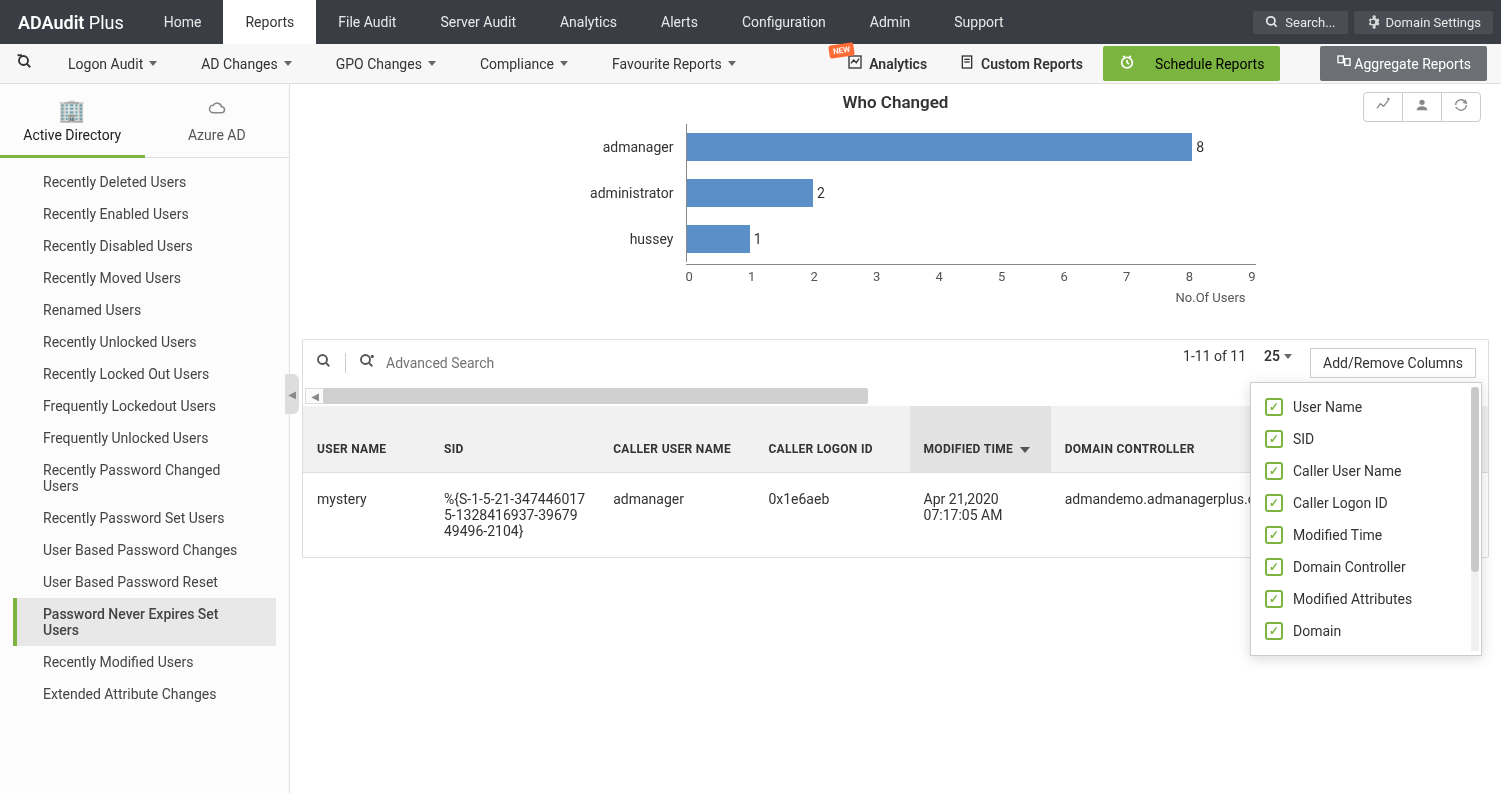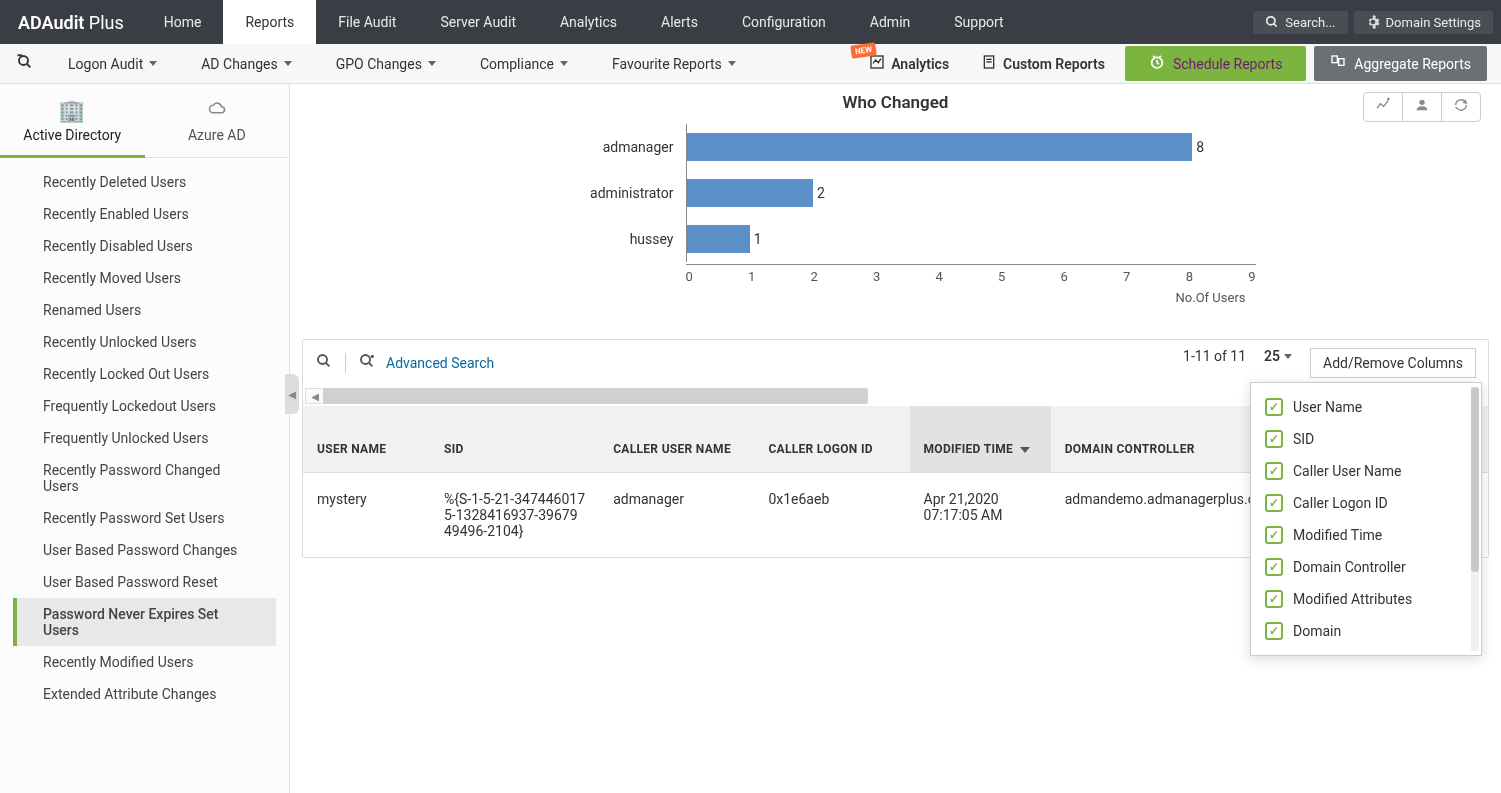--- a/index.html
+++ b/index.html
@@ -19,22 +19,22 @@
 
 .subnav { background: #f7f7f7; border-bottom: 1px solid #e0e0e0; display: flex; align-items: center; height: 40px; padding: 0 4px; }
 .subnav-left { display: flex; align-items: center; gap: 0; }
 .subnav-item { padding: 0 22px; display: flex; align-items: center; gap: 6px; cursor: pointer; color: #333; height: 40px; }
 .subnav-icon { padding: 0 12px; color: #333; }
 .caret-down { width: 0; height: 0; border-left: 4px solid transparent; border-right: 4px solid transparent; border-top: 5px solid #666; }
 .subnav-right { margin-left: auto; display: flex; align-items: center; gap: 8px; padding-right: 10px; }
 .analytics-btn { display: flex; align-items: center; gap: 6px; padding: 4px 12px; cursor: pointer; font-weight: 600; color: #333; position: relative; }
 .new-badge { position: absolute; top: -6px; left: -6px; background: #ff6b35; color: #fff; font-size: 8px; padding: 2px 4px; transform: rotate(-8deg); border-radius: 2px; }
 .custom-btn { display: flex; align-items: center; gap: 6px; padding: 4px 12px; cursor: pointer; font-weight: 600; color: #333; }
-.schedule-btn { background: #7bb540; color: #701a75; padding: 8px 24px; display: flex; align-items: center; gap: 8px; cursor: pointer; font-size: 14px; border-radius: 2px; }
-.aggregate-btn { background: #6c7075; color: #fff; padding: 8px 16px; display: flex; align-items: center; gap: 8px; cursor: pointer; font-size: 14px; border-radius: 2px; }
+.schedule-btn { background: #7bb540; color: #000000; padding: 8px 16px; display: flex; align-items: center; gap: 20px; cursor: pointer; font-size: 14px; border-radius: 2px; }
+.aggregate-btn { background: #6c7075; color: #fff; padding: 8px 16px; display: flex; align-items: center; gap: 2px; cursor: pointer; font-size: 14px; border-radius: 2px; margin-left: 32px; }
 
 
 .layout { display: flex; min-height: calc(100vh - 72px); }
 .sidebar { width: 290px; border-right: 1px solid #e0e0e0; background: #fcfcfc; position: relative; }
 .side-tabs { display: flex; }
 .side-tab { flex: 1; text-align: center; padding: 14px 8px 12px; cursor: pointer; color: #555; border-bottom: 1px solid #e0e0e0; }
 .side-tab.active { color: #222; border-bottom: 3px solid #7bb540; }
 .side-tab-icon { font-size: 22px; color: #555; display: block; margin-bottom: 4px; }
 .side-list { padding: 8px 13px; }
 .side-item { padding: 8px 30px; color: #444; cursor: pointer; font-size: 14px; }
@@ -58,21 +58,21 @@
 .axis-row { display: flex; margin-top: 2px; }
 .axis-spacer { width: 150px; }
 .axis { flex: 1; border-top: 1px solid #888; display: flex; justify-content: space-between; padding-top: 4px; color: #555; font-size: 13px; }
 .axis-label { text-align: right; color: #555; font-size: 13px; margin-top: 6px; padding-right: 10px; }
 
 
 .table-panel { border: 1px solid #ddd; margin-top: 26px; border-radius: 2px; position: relative; }
 .table-toolbar { display: flex; align-items: center; padding: 8px 12px; gap: 10px; }
 .tool-icon { color: #555; cursor: pointer; font-size: 16px; }
 .divider-v { width: 1px; height: 20px; background: #ccc; margin: 0 2px; }
-.adv-search { cursor: pointer; color: #0369a1; }
+.adv-search { cursor: pointer; color: #737373; }
 .pager-info { margin-left: auto; display: flex; align-items: flex-start; gap: 18px; color: #333; }
 .page-size { display: flex; align-items: center; gap: 4px; cursor: pointer; font-weight: 600; }
 .addcol-btn { border: 1px solid #ccc; padding: 6px 12px; cursor: pointer; color: #333; background: #fff; }
 
 .hscroll { height: 20px; background: #fff; position: relative; padding: 2px; }
 .hscroll-nav { width: 20px; height: 16px; background: #fafafa; border: 1px solid #ddd; display: flex; align-items: center; justify-content: center; color: #888; font-size: 10px; cursor: pointer; }
 .hscroll-thumb { position: absolute; left: 20px; top: 2px; height: 16px; background: #d0d0d0; border-radius: 2px; cursor: pointer; width: 46%; }
 
 table.data { width: 100%; border-collapse: collapse; table-layout: fixed; }
 table.data th { text-align: left; padding: 22px 14px 16px; font-size: 12px; font-weight: 700; color: #333; background: #f1f1f1; border-bottom: 1px solid #ddd; vertical-align: bottom; letter-spacing: 0.3px; }

